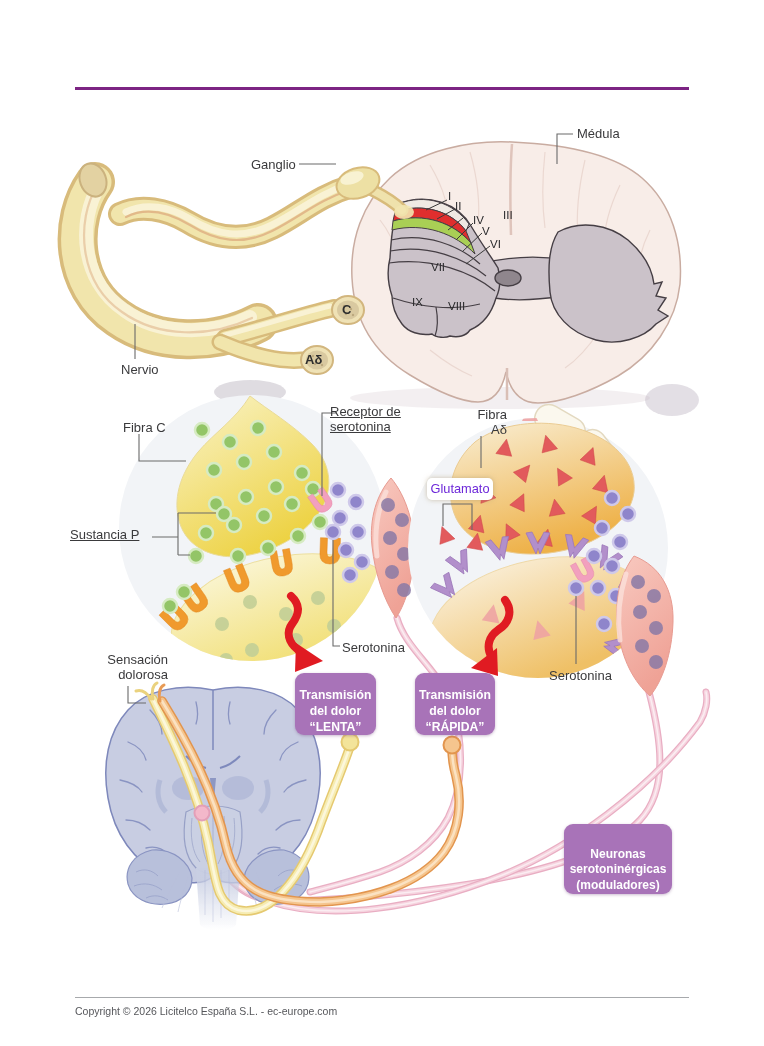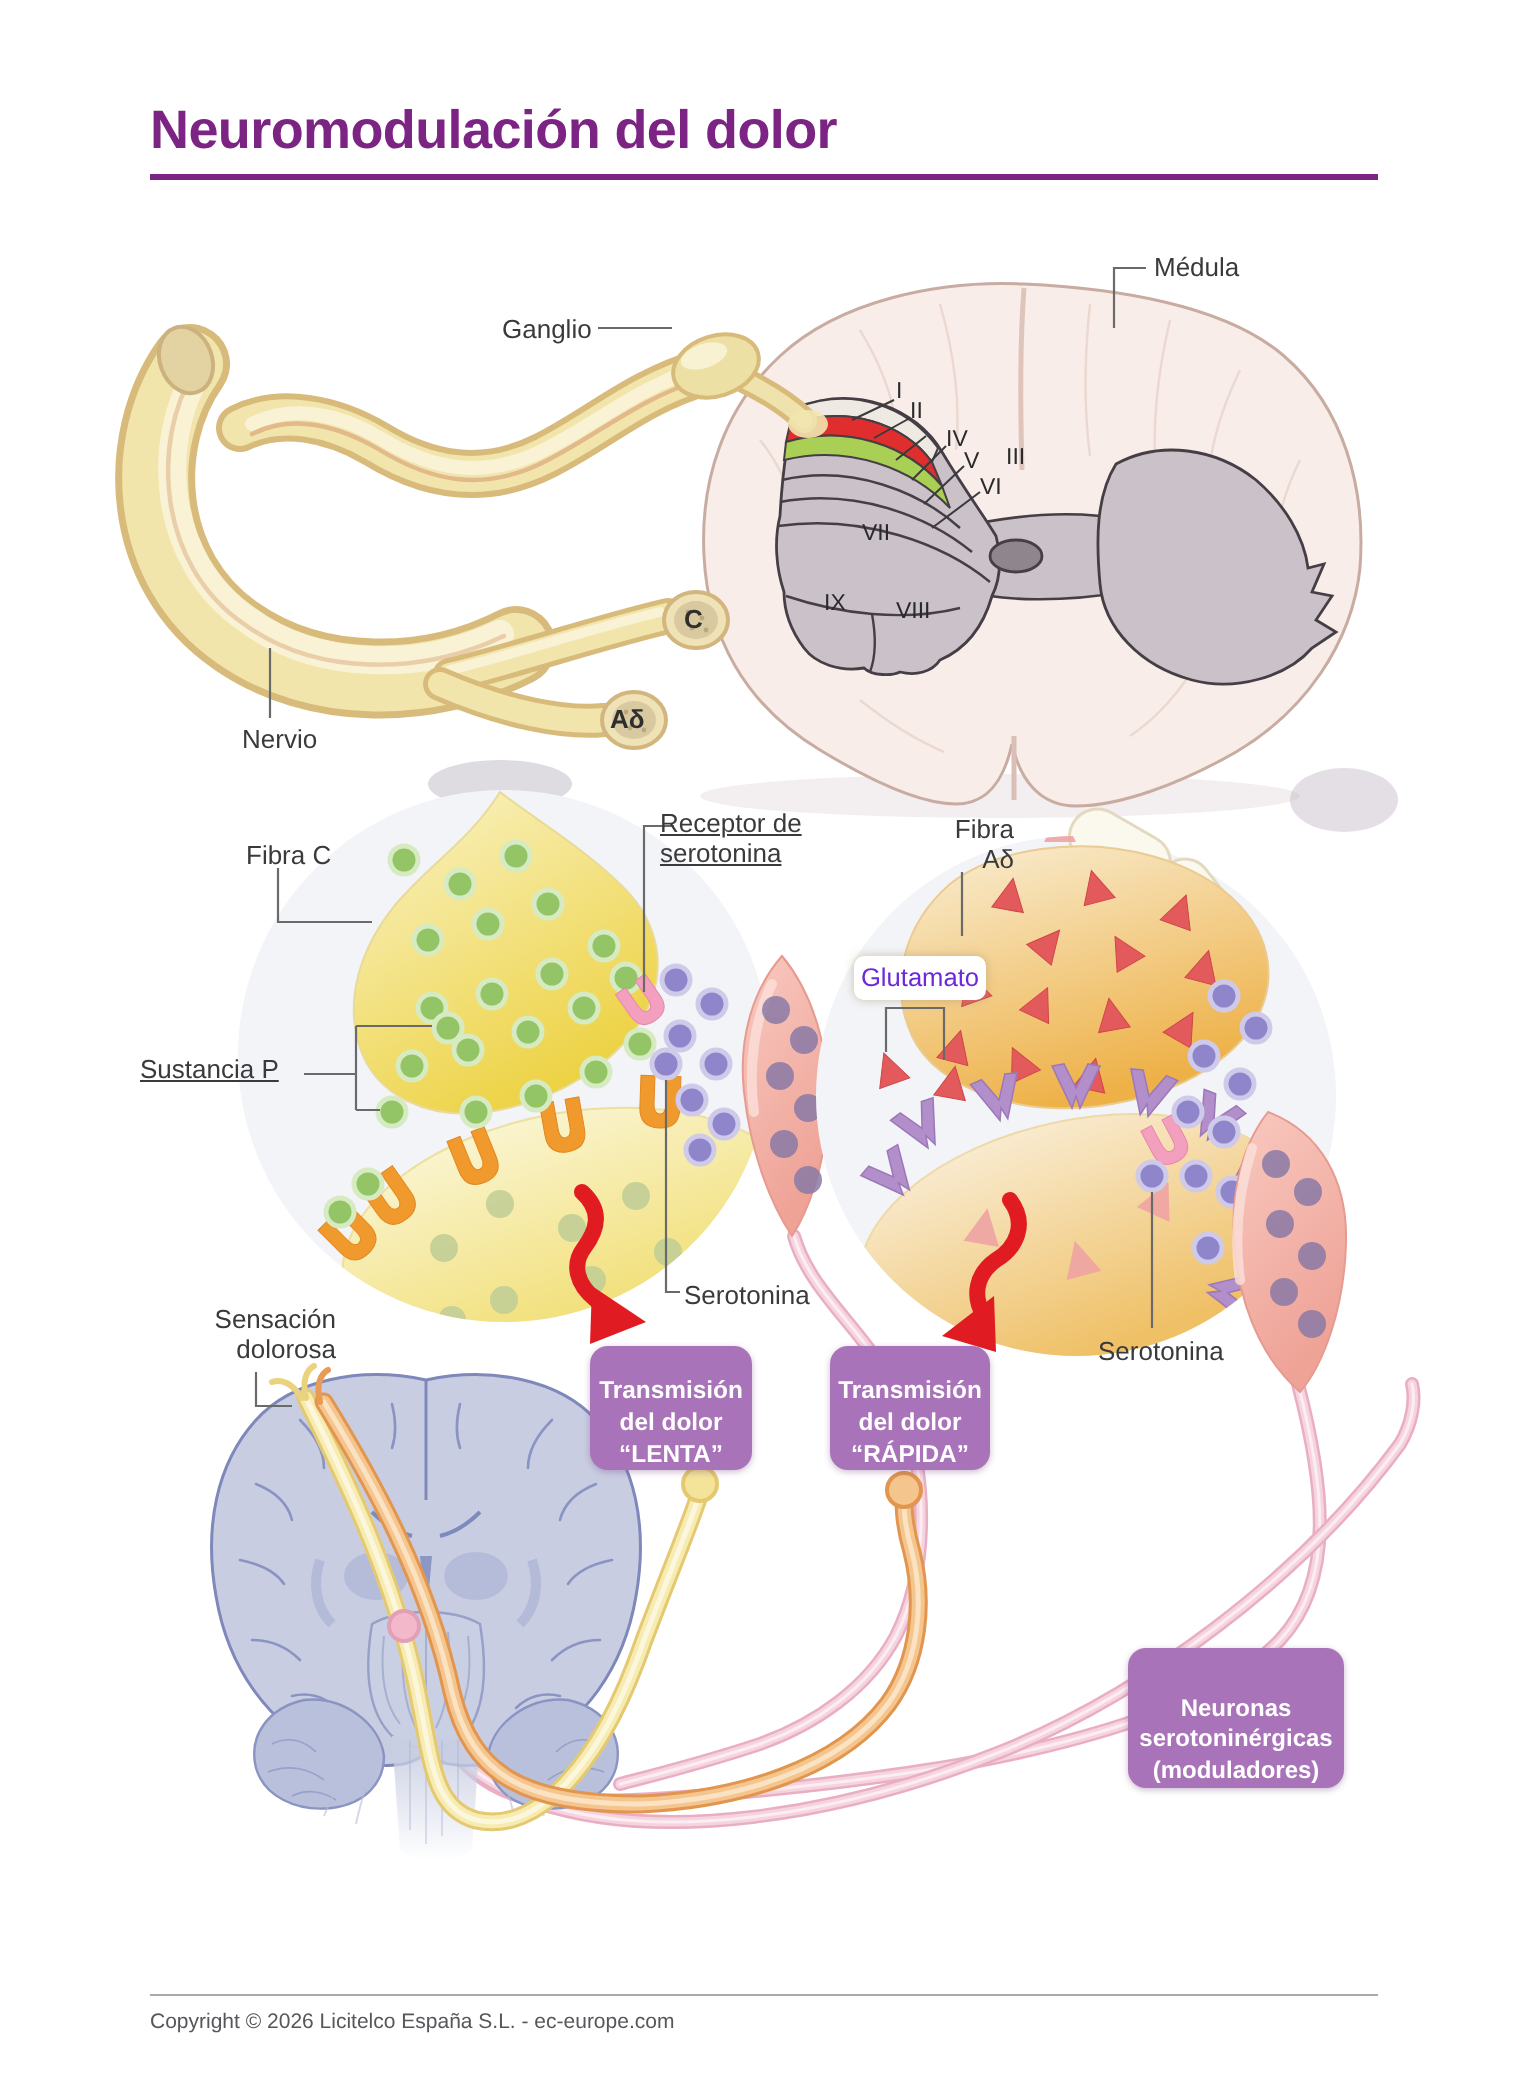--- a/index.html
+++ b/index.html
@@ -436,32 +436,31 @@
     <path d="M 337,413 L 322,413 L 322,496"></path>
     <path d="M 152,537 L 178,537 M 178,513 L 178,555 M 178,513 L 216,513 M 178,555 L 190,555"></path>
     <path d="M 333,540 L 333,646 L 340,646"></path>
     <path d="M 481,436 L 481,468"></path>
     <path d="M 443,526 L 443,504 L 472,504 L 472,530"></path>
     <path d="M 576,596 L 576,664"></path>
     <path d="M 128,686 L 128,703 L 146,703"></path>
   </g>
 </svg>
 
-<div class="title">Neuromodulación del dolor</div>
 <div class="title-rule"></div>
 
 <div class="lbl" style="left:577px;top:126px;">Médula</div>
 <div class="lbl" style="left:251px;top:157px;">Ganglio</div>
 <div class="lbl" style="left:121px;top:362px;">Nervio</div>
 <div class="lbl" style="left:342px;top:302px;font-weight:600;color:#2E2E2E;">C</div>
 <div class="lbl" style="left:305px;top:352px;font-weight:600;color:#2E2E2E;">Aδ</div>
 
 <div class="num" style="left:448px;top:190px;">I</div>
 <div class="num" style="left:455px;top:200px;">II</div>
-<div class="num" style="left:463px;top:223px;padding-left:40px;">III</div>
+<div class="num" style="left:463px;top:209px;padding-left:40px;">III</div>
 <div class="num" style="left:473px;top:214px;">IV</div>
 <div class="num" style="left:482px;top:225px;">V</div>
 <div class="num" style="left:490px;top:238px;">VI</div>
 <div class="num" style="left:431px;top:261px;">VII</div>
 <div class="num" style="left:448px;top:300px;">VIII</div>
 <div class="num" style="left:412px;top:296px;">IX</div>
 
 <div class="lbl" style="left:123px;top:420px;">Fibra C</div>
 <div class="lbl block ra" style="left:330px;top:404px;width:94px;">
   <span>Receptor de</span><br>

